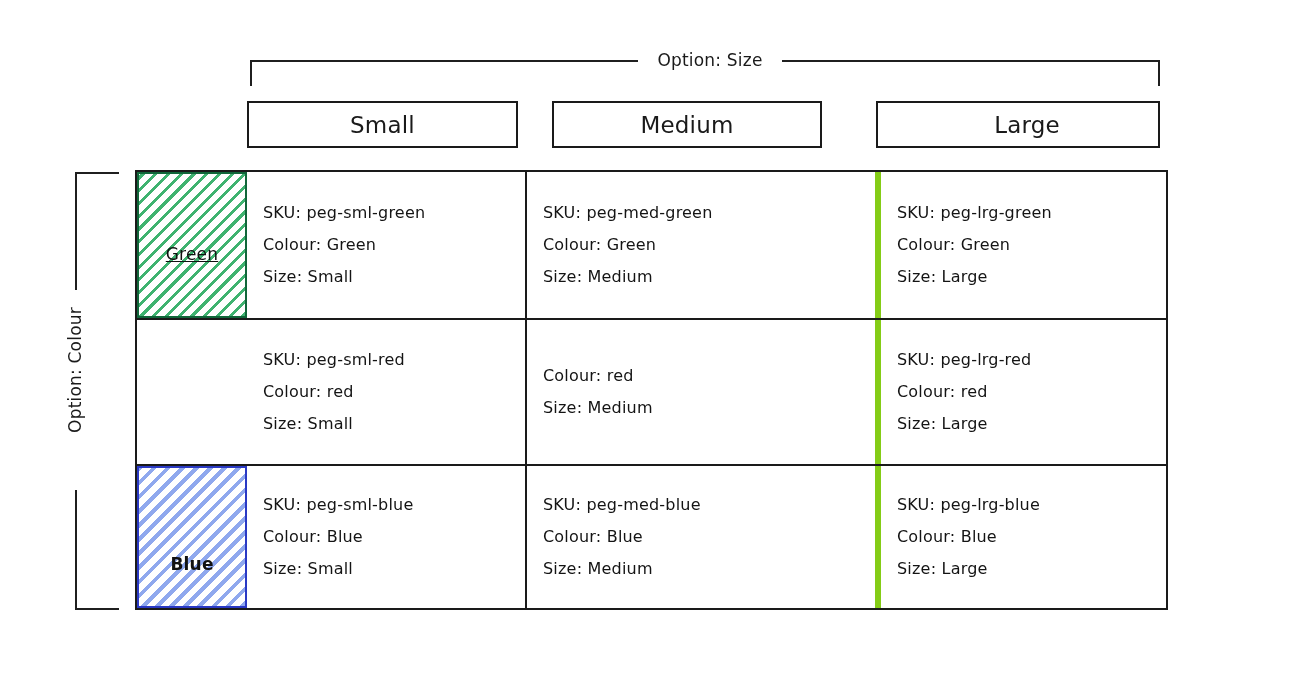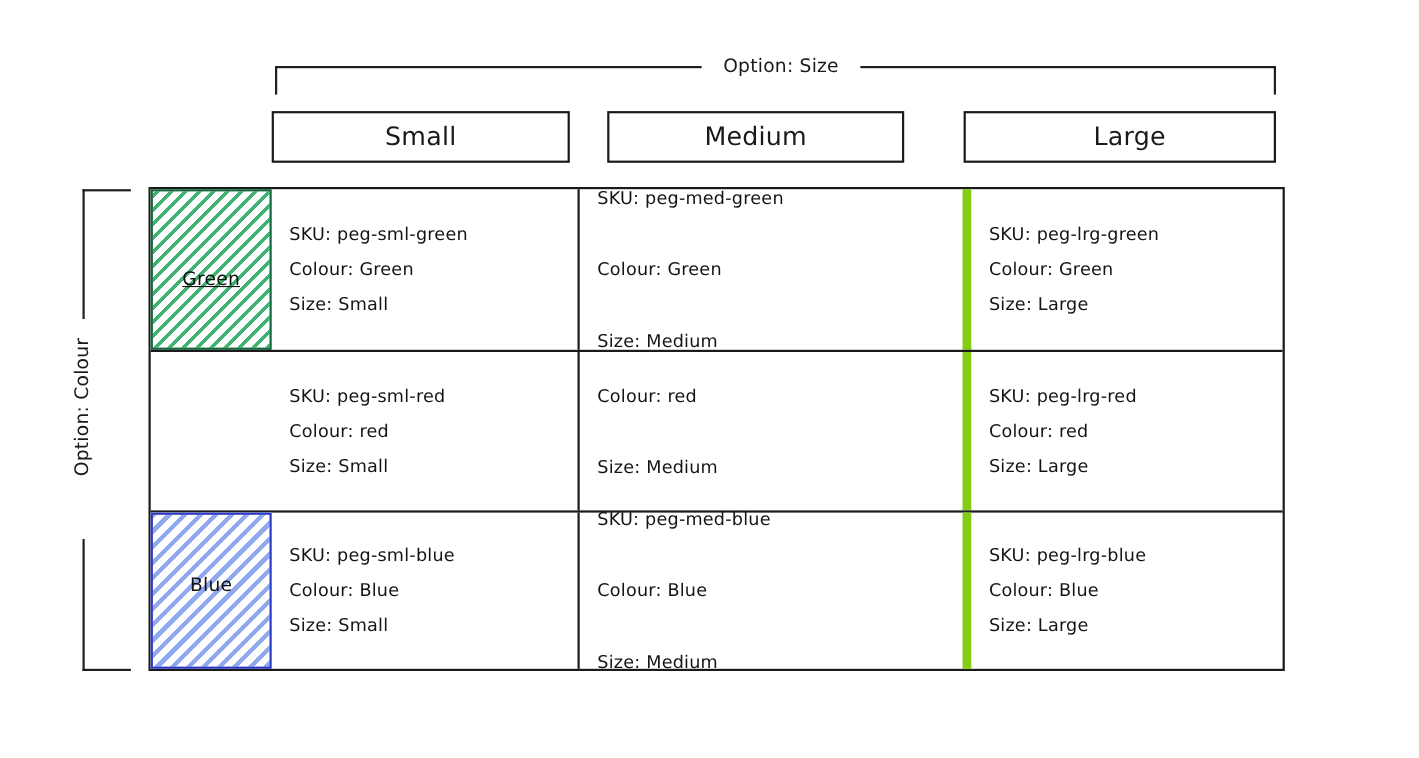--- a/index.html
+++ b/index.html
@@ -165,21 +165,21 @@
     justify-content: center;
     font-size: 17px;
     color: #111;
   }
   .swatch .sw-label {
     position: relative;
     z-index: 2;
   }
   .swatch.green .sw-label  { margin-top: 70px; }
   .swatch.red .sw-label    { margin-top: 66px; }
-  .swatch.blue .sw-label   { margin-top: 54px; }
+  .swatch.blue .sw-label   { margin-top: 86px; font-weight: bold; }
 
   .swatch.green {
     border: 2.5px solid #11663a;
     background-color: #ffffff;
     background-image: repeating-linear-gradient(
       -45deg,
       #3fb370 0px, #3fb370 3px,
       #ffffff 3px, #ffffff 9px);
     text-decoration: underline;
   }
@@ -204,22 +204,22 @@
   .cell {
     position: absolute;
     top: 0;
     height: 100%;
     padding-left: 16px;
     display: flex;
     flex-direction: column;
     justify-content: center;
   }
   .cell.c0 { left: 110px;  width: 278px; }
-  .cell.c1 { left: 388px;  width: 350px; border-left: 2px solid #1a1a1a; gap: 33px; }
-  .cell.c2 { left: 738px;  width: 295px; border-left: 8px solid #84cc16; }
+  .cell.c1 { left: 388px;  width: 350px; border-left: 2px solid #1a1a1a; }
+  .cell.c2 { left: 738px;  width: 295px; border-left: 6px solid #84cc16; }
 
   .cell .line {
     font-size: 16px;
     line-height: 32px;
     color: #141414;
     white-space: nowrap;
   }
 </style>
 </head>
 <body>

